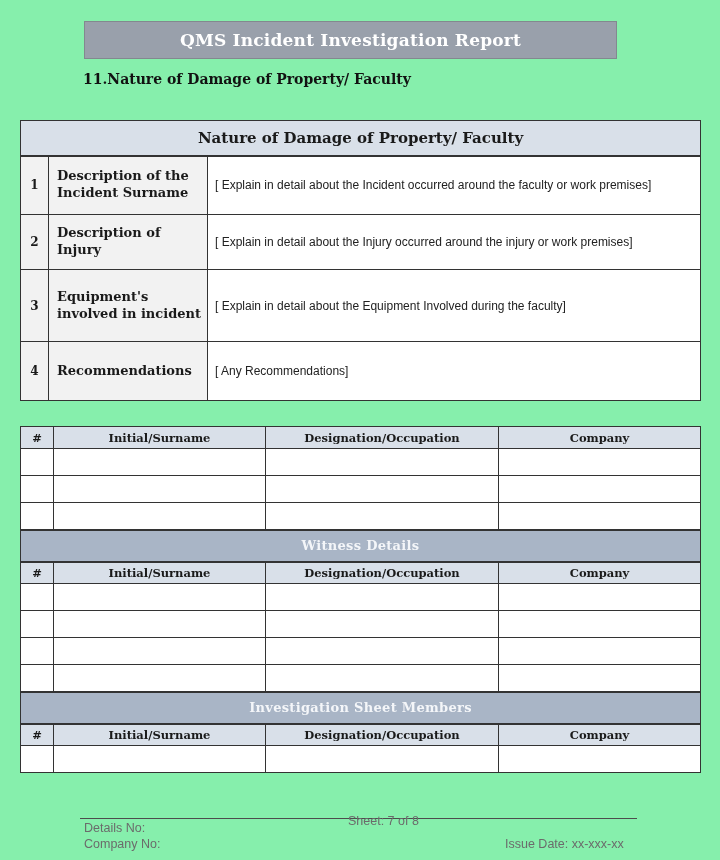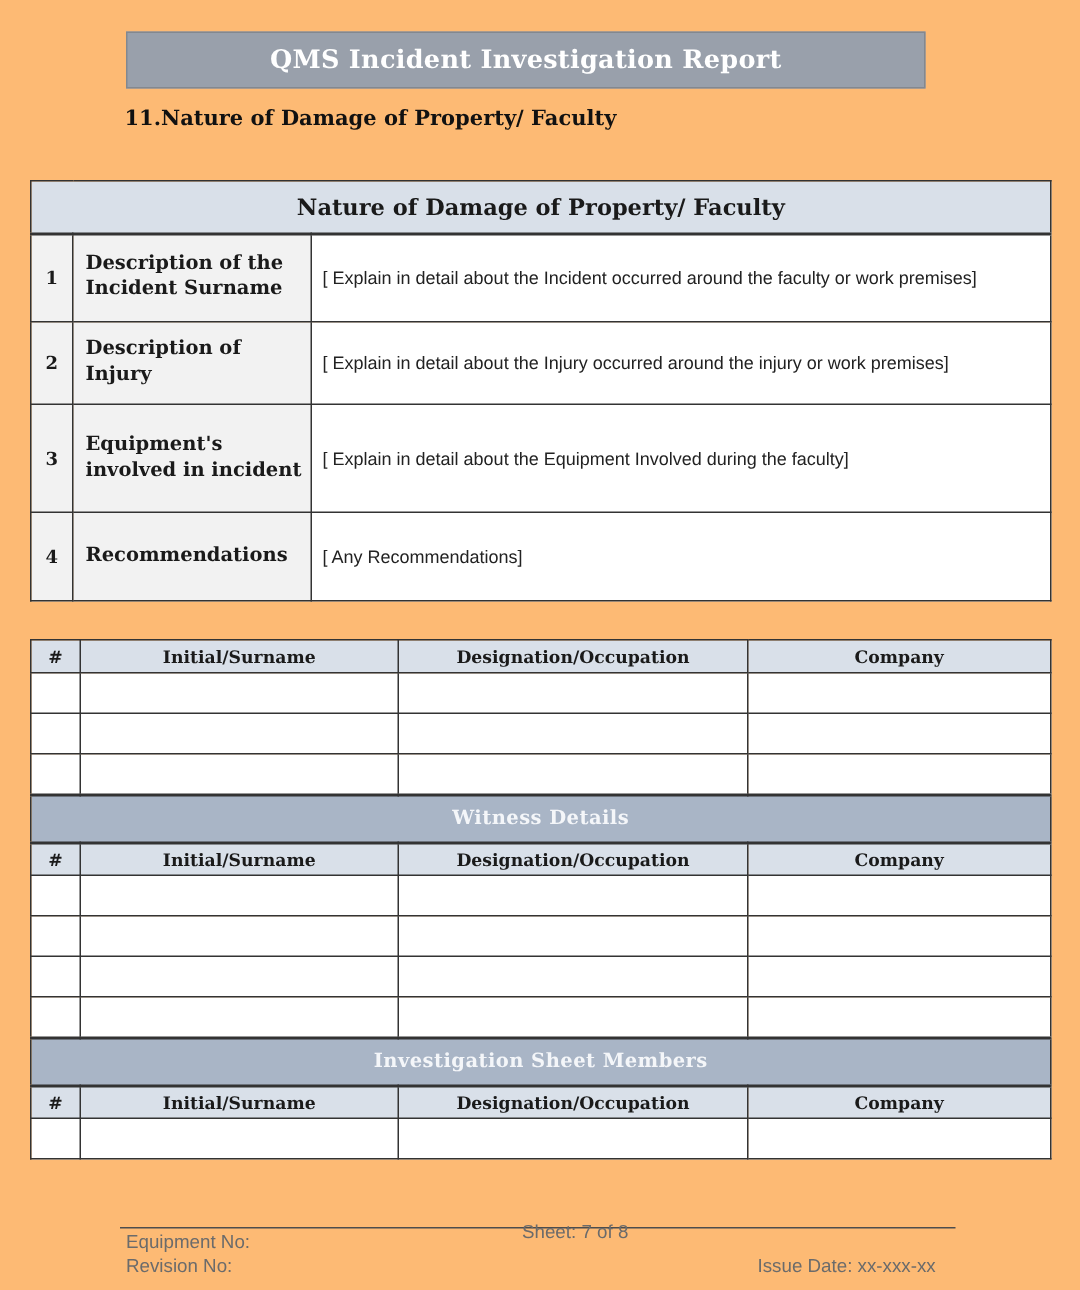--- a/index.html
+++ b/index.html
@@ -11,21 +11,21 @@
     --label-bg:#f2f2f2;
     --border:#333333;
     --footer-text:#6b6b6b;
     --body-text:#1a1a1a;
   }
   *{box-sizing:border-box;margin:0;padding:0;}
   html,body{background:#ffffff;}
   .page{
     position:relative;
     width:720px;height:860px;
-    background:#fdba74;
+    background:#86efac;
     font-family:"DejaVu Serif", serif;
     color:var(--body-text);
     overflow:hidden;
     text-decoration:underline;
   }
   
   .title-bar{
     position:absolute;left:84px;top:21px;width:533px;height:38px;
     background:var(--title-bar-bg);
     border:1px solid var(--title-bar-border);
@@ -232,18 +232,18 @@
         <tr class="data-row">
           <td></td>
           <td></td>
           <td></td>
           <td></td>
         </tr>
       </tbody>
   </table>
 
   <div class="footer-rule"></div>
-  <span class="footer-text f-doc">Equipment No:</span>
+  <span class="footer-text f-doc">Details No:</span>
   <span class="footer-text f-sheet">Sheet: 7 of 8</span>
-  <span class="footer-text f-rev">Revision No:</span>
+  <span class="footer-text f-rev">Company No:</span>
   <span class="footer-text f-issue">Issue Date: xx-xxx-xx</span>
 
 </div>
 
 </body></html>

